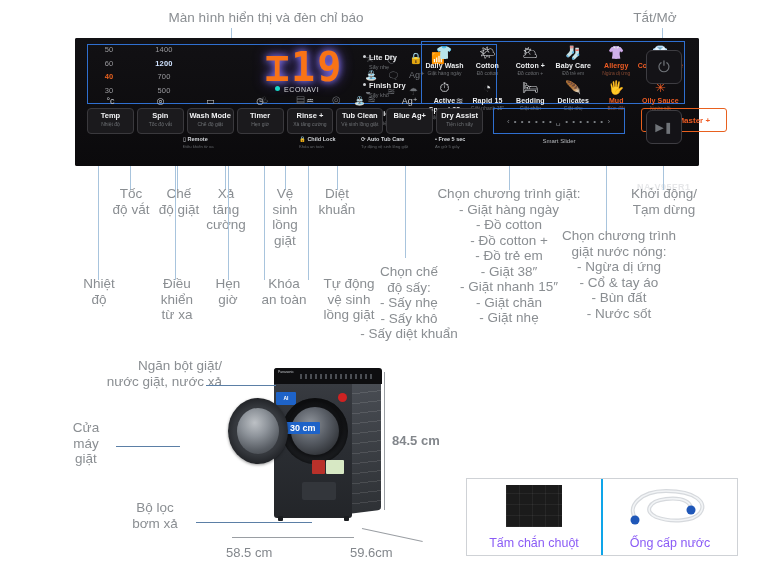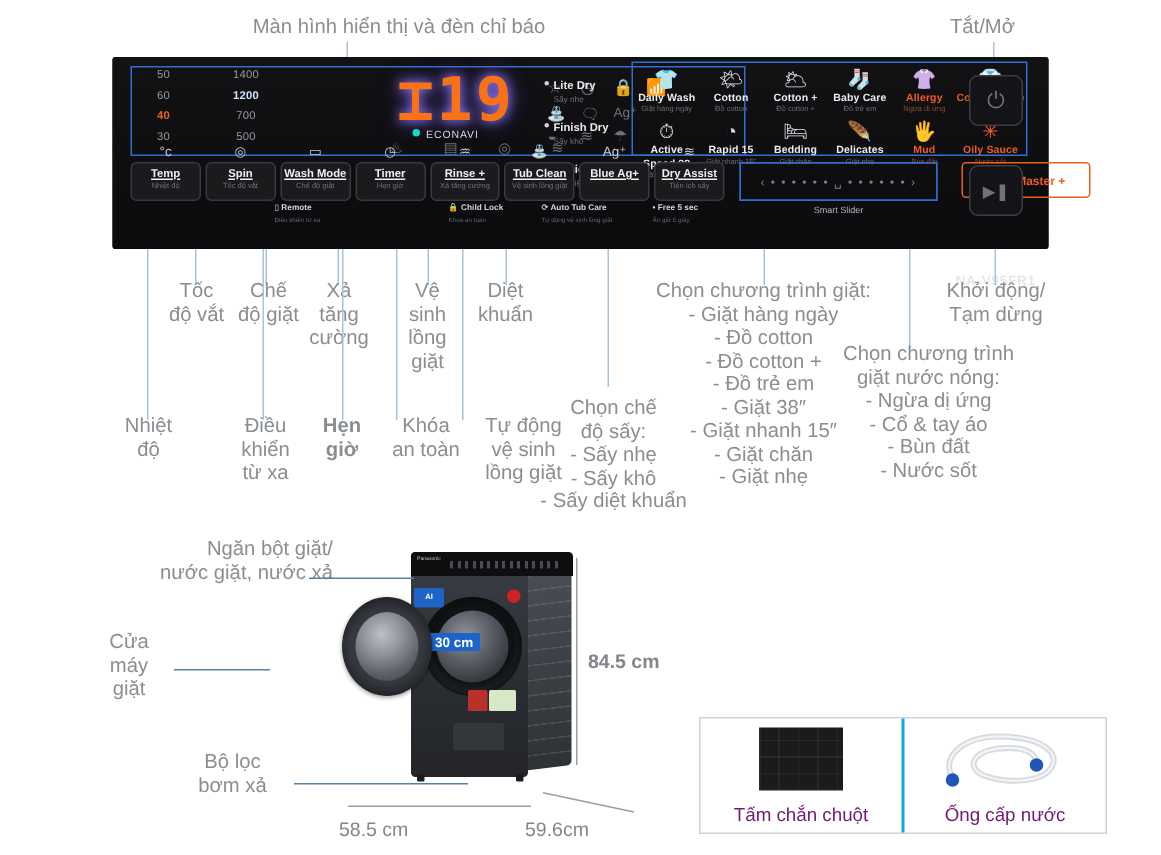--- a/index.html
+++ b/index.html
@@ -47,21 +47,21 @@
   .prog .gl{font-size:13px;line-height:16px;color:#dcdee1;}
   .prog .en{font-size:7px;font-weight:bold;color:#eceef0;line-height:9px;letter-spacing:.1px;}
   .prog .vi{font-size:5px;color:#6c6f73;line-height:7px;}
   .prog.orange .en{color:#ef5c24;}
   .prog.orange .gl{color:#ef5c24;}
   .prog.orange .vi{color:#8a4b33;}
 
   
   .btnrow{position:absolute;left:12px;top:70px;width:396px;height:26px;display:flex;gap:3px;}
   .pbtn{flex:1;background:#1b1a1d;border:1px solid #3a393d;border-radius:4px;text-align:center;padding-top:2px;}
-  .pbtn .en{font-size:7.5px;font-weight:bold;color:#f0f1f3;line-height:10px;text-decoration:underline;}
+  .pbtn .en{font-size:7.5px;font-weight:bold;color:#f0f1f3;line-height:10px;}
   .pbtn .vi{font-size:5px;color:#6e7175;line-height:7px;}
   .btnicons{position:absolute;left:12px;top:58px;width:396px;height:12px;display:flex;gap:3px;}
   .btnicons>div{flex:1;text-align:center;font-size:9px;color:#c9ccd0;}
   .subrow{position:absolute;left:12px;top:98px;width:396px;height:14px;}
   .sublbl{position:absolute;font-size:5.5px;color:#d3d6da;font-weight:bold;line-height:7px;}
   .sublbl .vi2{display:block;font-size:4.2px;color:#64676b;font-weight:normal;}
 
   
   .slider{position:absolute;left:418px;top:70px;width:132px;height:26px;border:1px solid #2f6fd0;box-sizing:border-box;
      display:flex;align-items:center;justify-content:center;color:#7e8286;font-size:8px;letter-spacing:1px;}
@@ -107,21 +107,21 @@
   .foot{position:absolute;background:#1a1c1f;width:5px;height:5px;border-radius:1px;}
 
   
   .dimline{position:absolute;background:#9a9ea3;}
   .dimtxt{position:absolute;font-size:13px;color:#83878c;}
 
   
   .accbox{position:absolute;left:466px;top:478px;width:272px;height:78px;border:1px solid #cfd2d6;box-sizing:border-box;display:flex;}
   .acccell{flex:1;position:relative;}
   .acccell+.acccell{border-left:2px solid #0ea5e9;}
-  .acccap{position:absolute;bottom:5px;left:0;width:100%;text-align:center;font-size:12.5px;color:#701a75;}
+  .acccap{position:absolute;bottom:5px;left:0;width:100%;text-align:center;font-size:12.5px;color:#8b5cf6;}
   .mousepad{position:absolute;left:50%;top:6px;transform:translateX(-50%);width:56px;height:42px;background:#1b1b1b;
      background-image:repeating-linear-gradient(0deg,rgba(255,255,255,.05) 0 1px,transparent 1px 11px),
                       repeating-linear-gradient(90deg,rgba(255,255,255,.05) 0 1px,transparent 1px 13px);}
   .hosewrap{position:absolute;left:50%;top:6px;transform:translateX(-50%);width:96px;height:44px;}
 </style>
 </head>
 <body>
 
 <div class="root">
 
@@ -350,21 +350,21 @@
   <div class="lead v" style="left:264px;top:166px;height:114px;"></div>
   <div class="lead v" style="left:308px;top:166px;height:114px;"></div>
   <div class="lead v" style="left:405px;top:166px;height:92px;"></div>
   <div class="lead v" style="left:606px;top:166px;height:66px;"></div>
 
   <div class="ann" style="left:70px;top:276px;width:58px;">Nhiệt
 độ</div>
   <div class="ann" style="left:148px;top:276px;width:58px;">Điều
 khiển
 từ xa</div>
-  <div class="ann" style="left:204px;top:276px;width:48px;font-weight:bold;">Hẹn
+  <div class="ann" style="left:204px;top:276px;width:48px;">Hẹn
 giờ</div>
   <div class="ann" style="left:312px;top:276px;width:74px;">Tự động
 vệ sinh
 lồng giặt</div>
   <div class="ann" style="left:248px;top:276px;width:72px;">Khóa
 an toàn</div>
   <div class="ann" style="left:350px;top:264px;width:118px;">Chọn chế
 độ sấy:
 - Sấy nhẹ
 - Sấy khô

